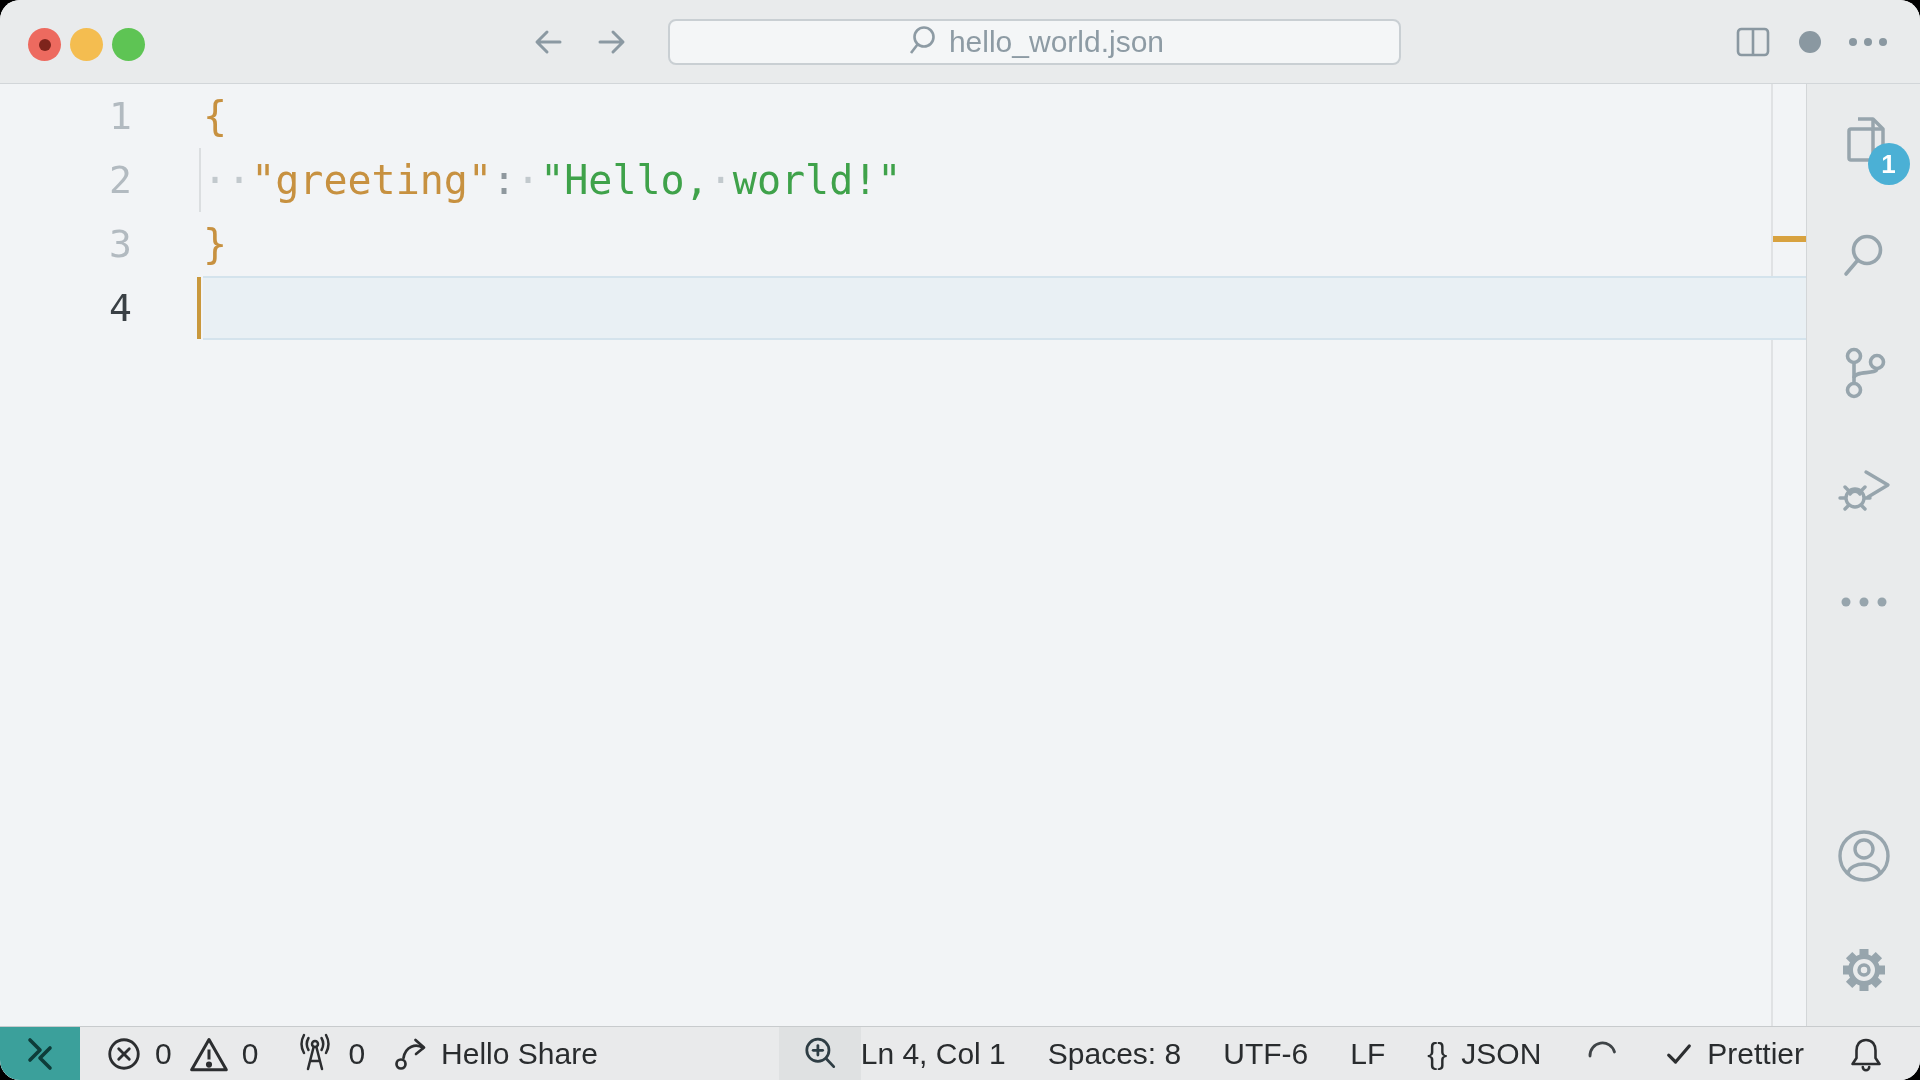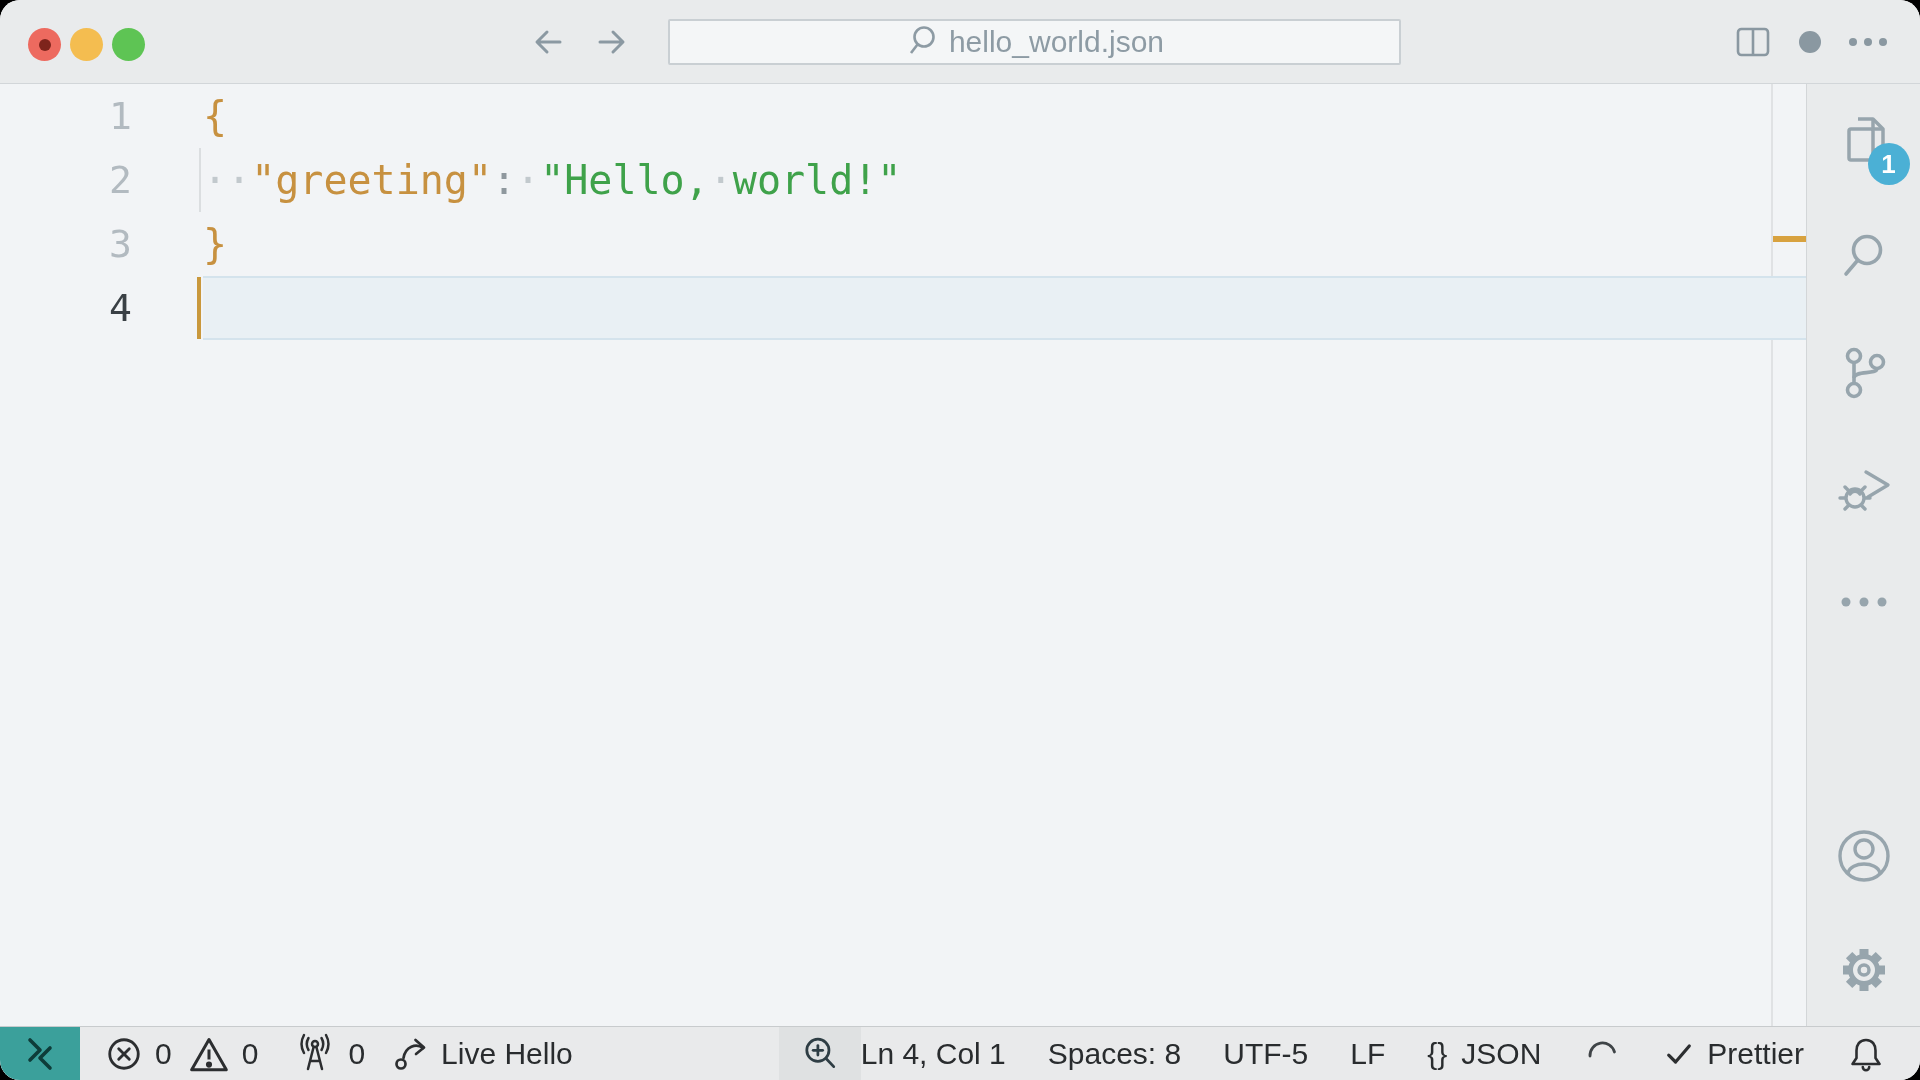--- a/index.html
+++ b/index.html
@@ -9,21 +9,21 @@
   
   .titlebar{position:relative;height:83px;background:#e9ebec;border-bottom:1px solid #d2d6d9;}
   .traffic{position:absolute;left:28px;top:28px;display:flex;gap:9px;}
   .light{width:33px;height:33px;border-radius:50%;position:relative;}
   .light.red{background:#ed6a5f;}
   .light.yellow{background:#f4bd50;}
   .light.green{background:#5ec454;}
   .light .editdot{position:absolute;left:10.5px;top:10.5px;width:12px;height:12px;border-radius:50%;background:#7e241c;}
   .navarrows{position:absolute;left:527px;top:20px;display:flex;gap:18px;color:#8b99a2;}
   .titlefield{position:absolute;left:668px;top:19px;width:733px;height:46px;box-sizing:border-box;
-              background:#f4f6f7;border:2px solid #c9cfd3;border-radius:2px;
+              background:#f4f6f7;border:2px solid #c9cfd3;border-radius:8px;
               display:flex;align-items:center;justify-content:center;gap:10px;
               color:#8d9ba4;font-size:30px;}
   .titleright{position:absolute;right:33px;top:0;height:83px;display:flex;align-items:center;gap:28px;color:#8a98a1;}
   .moddot{width:22px;height:22px;border-radius:50%;background:#8a98a1;}
   .dots3{display:flex;gap:7px;}
   .dots3 i{width:8px;height:8px;border-radius:50%;background:#8a98a1;}
 
   
   .main{display:flex;height:942px;}
   .editor{position:relative;flex:1;background:#f2f4f6;overflow:hidden;}
@@ -239,38 +239,38 @@
       </svg>
       <span>0</span>
     </div>
 
     <div class="sb-item" style="margin-left:26px;gap:10px">
       <svg width="40" height="40" viewBox="0 0 40 40" fill="none" stroke="#2c2e30" stroke-width="2.7" stroke-linecap="round" stroke-linejoin="round">
         <circle cx="10" cy="30" r="4.5"></circle>
         <path d="M12.5 24 C14.5 12.5 25 9 32 14"></path>
         <polyline points="24.5,6 33,13.5 25,20"></polyline>
       </svg>
-      <span>Live Hello</span>
+      <span>Hello Share</span>
     </div>
 
     <div class="spacer"></div>
 
     <div class="zoomcell">
       <svg width="38" height="38" viewBox="0 0 36 36" fill="none" stroke="#2e3d44" stroke-width="2.6" stroke-linecap="round">
         <circle cx="16" cy="14.5" r="10.5"></circle>
         <line x1="16" y1="10" x2="16" y2="19"></line>
           <line x1="11.5" y1="14.5" x2="20.5" y2="14.5"></line>
         <line x1="23.5" y1="22" x2="31" y2="30"></line>
       </svg>
     </div>
 
     <div class="rightgroup" style="">
       <span>Ln 4, Col 1</span>
       <span>Spaces: 8</span>
-      <span>UTF-5</span>
+      <span>UTF-6</span>
       <span>LF</span>
       <span class="sb-item" style="gap:14px">
         <span>{}</span>
         <span>JSON</span>
       </span>
       <svg width="38" height="38" viewBox="0 0 38 38" fill="none" stroke="#3f4447" stroke-width="2.8" stroke-linecap="round">
         <path d="M7 21 A 12.5 12.5 0 0 1 31.5 17"></path>
       </svg>
       <span class="sb-item" style="gap:12px">
         <svg width="32" height="32" viewBox="0 0 28 28" fill="none" stroke="#2c2e30" stroke-width="2.8" stroke-linecap="round" stroke-linejoin="round">

